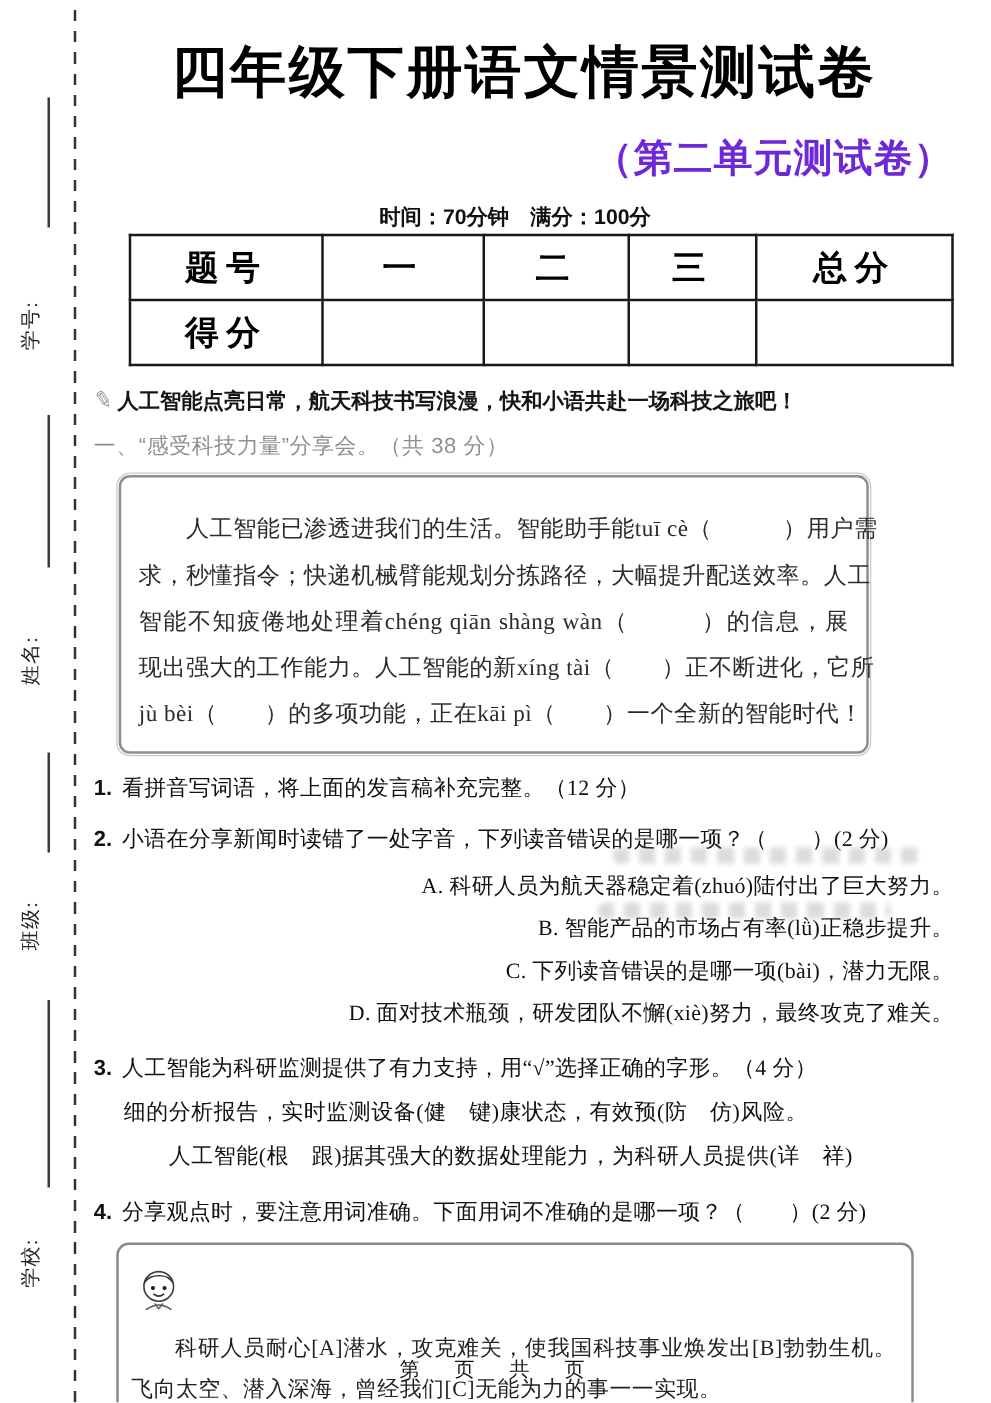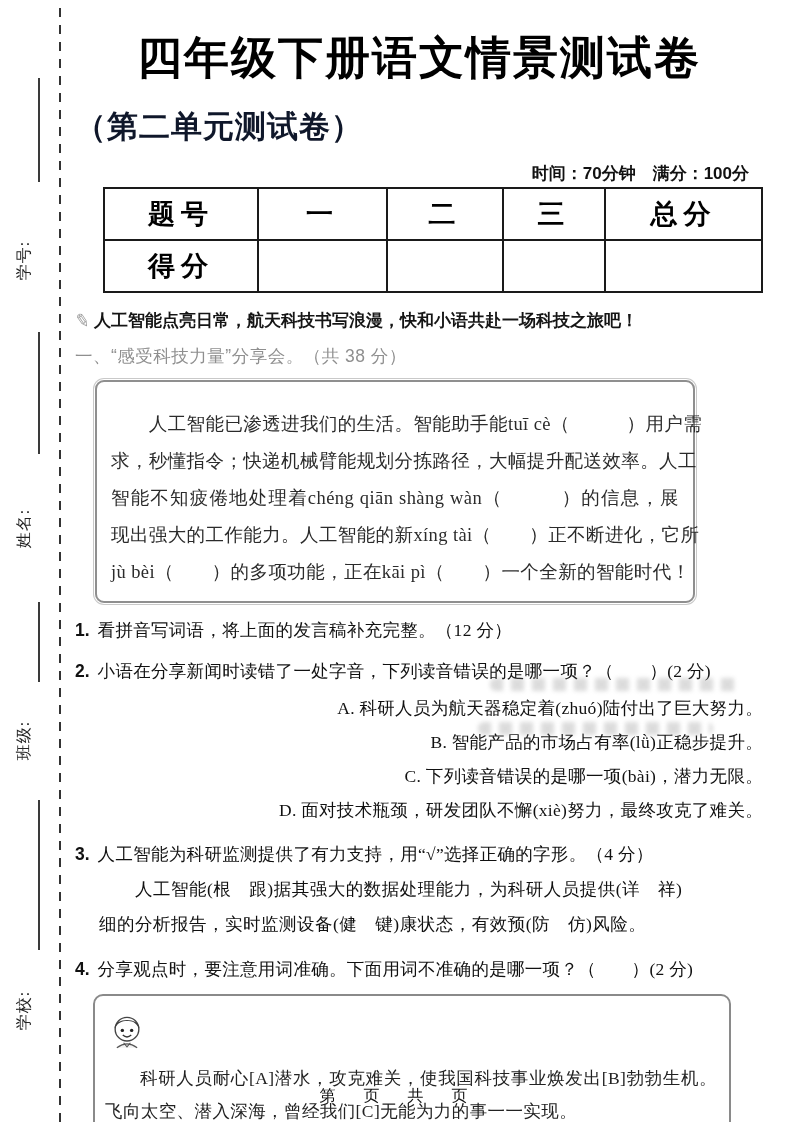--- a/index.html
+++ b/index.html
@@ -30,26 +30,26 @@
     background:repeating-linear-gradient(#333 0 9px,transparent 9px 17px);
   }
   
   .content{position:absolute;left:75px;top:0;width:688px;}
   .title{
     margin:28px 0 0 0;text-align:center;
     font-family:"Liberation Sans","DejaVu Sans",sans-serif;
     font-weight:900;font-size:45px;letter-spacing:2px;color:#000;
   }
   .subtitle{
-    margin:18px 0 0 0;text-align:left;
-    font-family:"Liberation Sans","DejaVu Sans",sans-serif;
-    font-weight:700;font-size:31px;letter-spacing:1px;color:#0f172a;
+    margin:18px 0 0 0;text-align:right;
+    font-family:"Liberation Sans","DejaVu Sans",sans-serif;
+    font-weight:700;font-size:31px;letter-spacing:1px;color:#6d28d9;
   }
   .meta{
-    margin:14px 14px 2px 0;text-align:right;
+    margin:14px 14px 2px 0;text-align:center;
     font-family:"Liberation Sans","DejaVu Sans",sans-serif;
     font-weight:700;font-size:17px;color:#111;
   }
   
   table.score{
     border-collapse:collapse;margin:2px 0 0 28px;
     width:644px;table-layout:fixed;
   }
   table.score td{
     border:2px solid #1a1a1a;height:48px;text-align:center;
@@ -196,22 +196,22 @@
         <div class="option">A. 科研人员为航天器稳定着(zhuó)陆付出了巨大努力。</div>
         <div class="option">B. 智能产品的市场占有率(lǜ)正稳步提升。</div>
         <div class="option">C. 下列读音错误的是哪一项(bài)，潜力无限。</div>
         <div class="option">D. 面对技术瓶颈，研发团队不懈(xiè)努力，最终攻克了难关。</div>
       </div>
     </div>
 
     <div class="question">
       <span class="qnum">3.</span><span class="qtext">人工智能为科研监测提供了有力支持，用“√”选择正确的字形。（4 分）</span>
       <div class="qbody">
+        <div class="qbody-line">细的分析报告，实时监测设备(健　键)康状态，有效预(防　仿)风险。</div>
         <div class="qbody-line">　　人工智能(根　跟)据其强大的数据处理能力，为科研人员提供(详　祥)</div>
-        <div class="qbody-line">细的分析报告，实时监测设备(健　键)康状态，有效预(防　仿)风险。</div>
       </div>
     </div>
 
     <div class="question">
       <span class="qnum">4.</span><span class="qtext">分享观点时，要注意用词准确。下面用词不准确的是哪一项？（　　）(2 分)</span>
 
       <div class="bubble">
         <svg class="avatar" width="44" height="48" viewBox="0 0 48 52">
           <circle cx="24" cy="25" r="14" fill="#ffffff" stroke="#444" stroke-width="1.6"></circle>
           <path d="M9.5,24 C9,11 39,11 38.5,24 C33,16 30,15.5 24,15.5 C18,15.5 14,17 9.5,24 Z" fill="#3c3c3c"></path>

